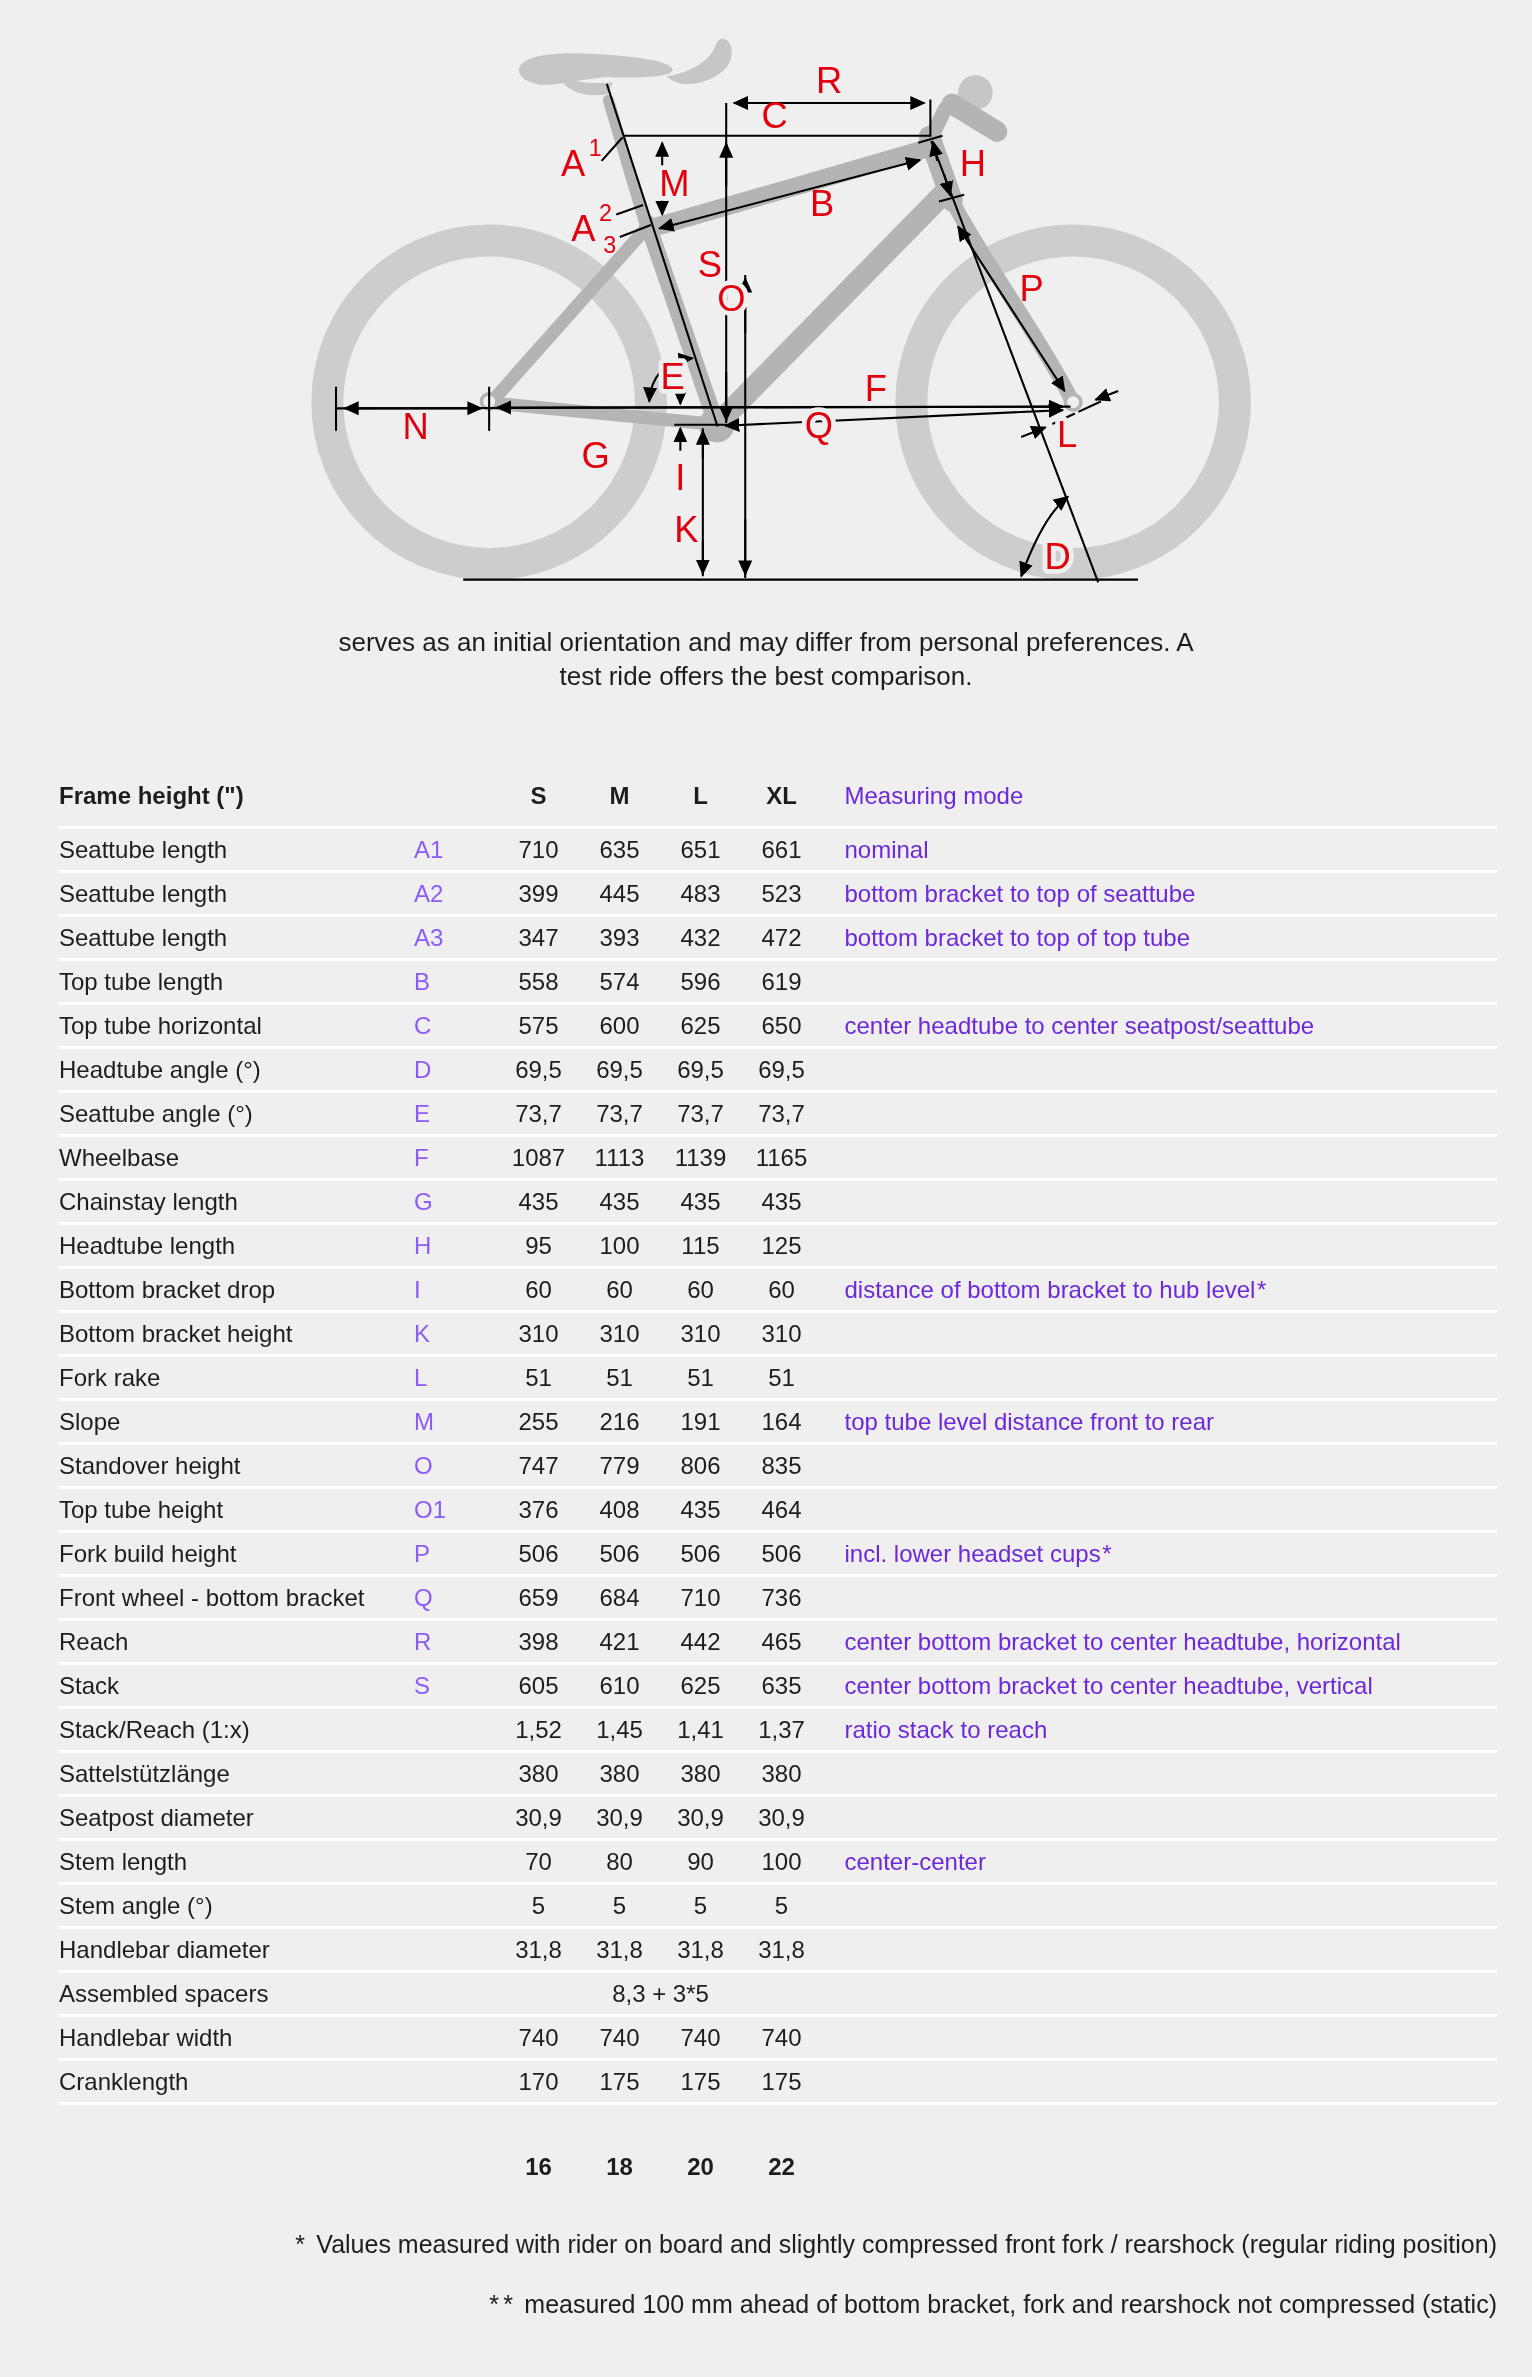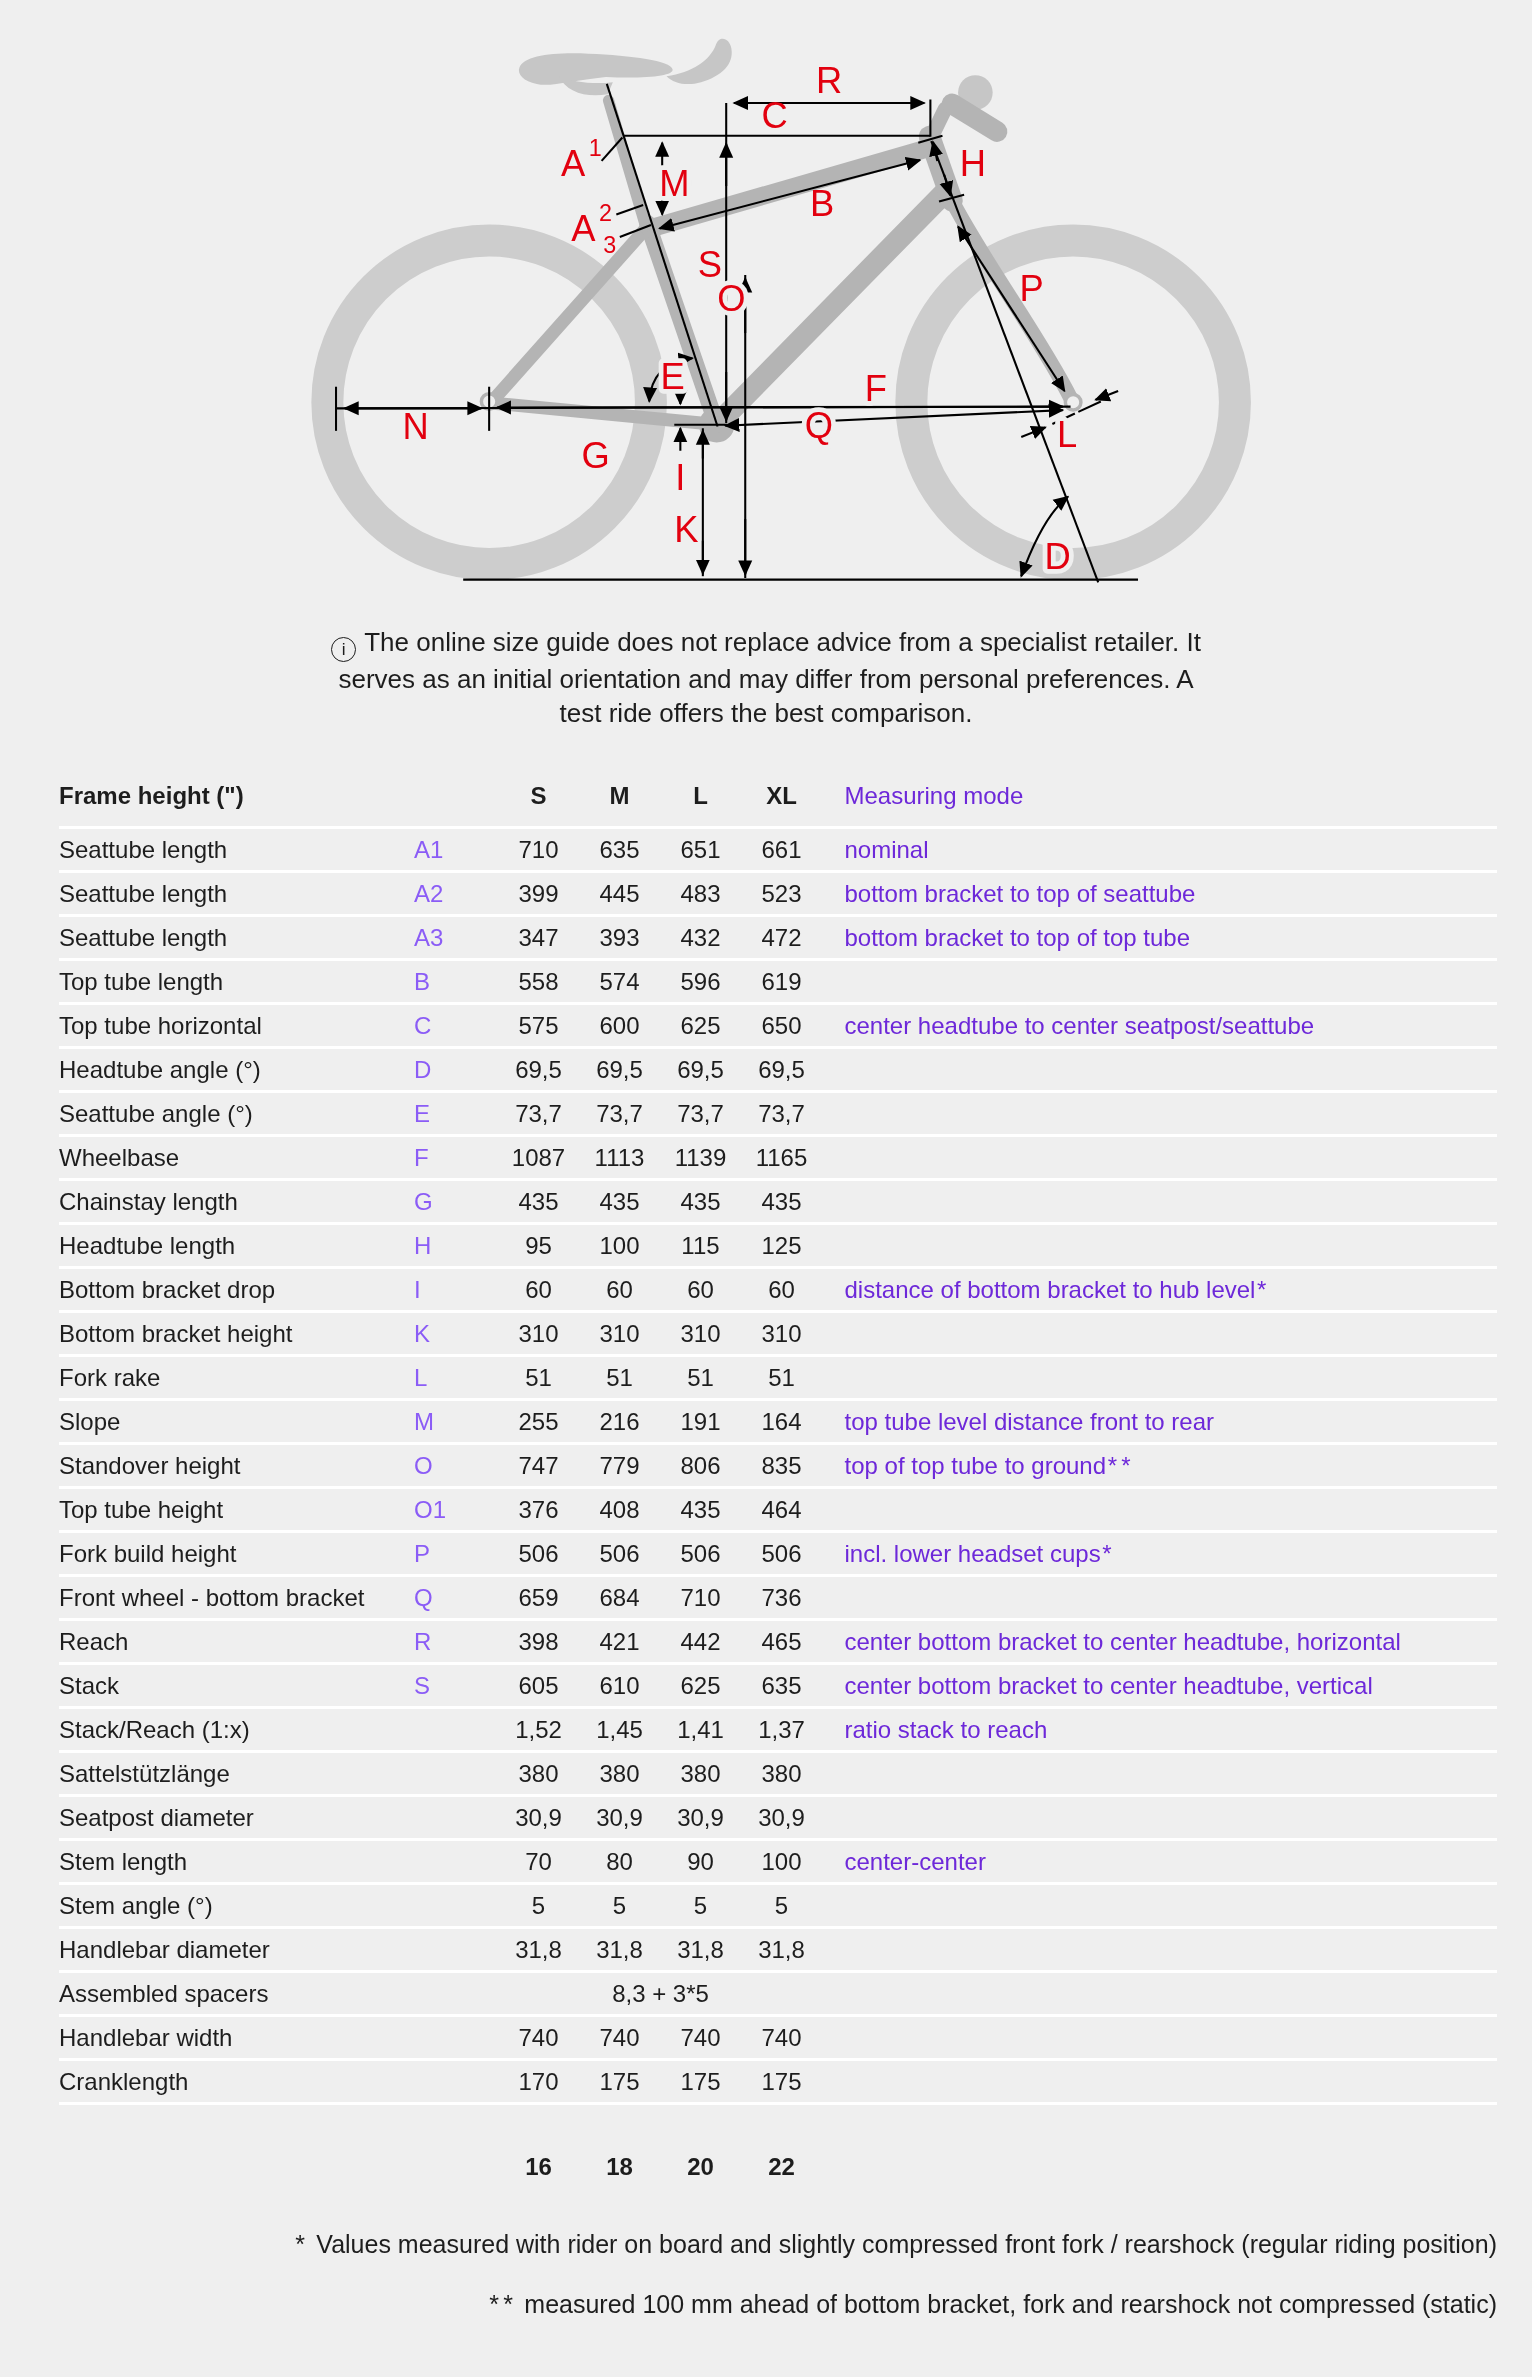--- a/index.html
+++ b/index.html
@@ -145,21 +145,20 @@
     <text class="dlab mid lbg" x="786" y="566">I</text>
     <text class="dlab mid" x="793" y="627">K</text>
     <text class="dlab mid lbg" x="1012" y="463">F</text>
     <text class="dlab mid lbg" x="946" y="506">Q</text>
     <text class="dlab mid lbg" x="1233" y="517">L</text>
     <text class="dlab mid lbg" x="1222" y="658">D</text>
   </g>
 </svg>
 
 <div class="info">
-  <div><span class="info-icon"><span>i</span></span><span>The online size guide does not replace advice from a specialist retailer. It</span></div>
   <div>serves as an initial orientation and may differ from personal preferences. A</div>
   <div>test ride offers the best comparison.</div>
 </div>
 
 <div class="geo-table">
   <div class="t-head">
     <div class="cell label">Frame height (")</div>
     <div class="cell code"></div>
     <div class="cell val">S</div>
     <div class="cell val">M</div>
@@ -294,21 +293,20 @@
         <div class="cell val">164</div>
         <div class="cell mode">top tube level distance front to rear</div>
       </div>
       <div class="t-row">
         <div class="cell label">Standover height</div>
         <div class="cell code">O</div>
         <div class="cell val">747</div>
         <div class="cell val">779</div>
         <div class="cell val">806</div>
         <div class="cell val">835</div>
-        <div class="cell mode">top of top tube to ground<span class="mark">**</span></div>
       </div>
       <div class="t-row">
         <div class="cell label">Top tube height</div>
         <div class="cell code">O1</div>
         <div class="cell val">376</div>
         <div class="cell val">408</div>
         <div class="cell val">435</div>
         <div class="cell val">464</div>
       </div>
       <div class="t-row">

